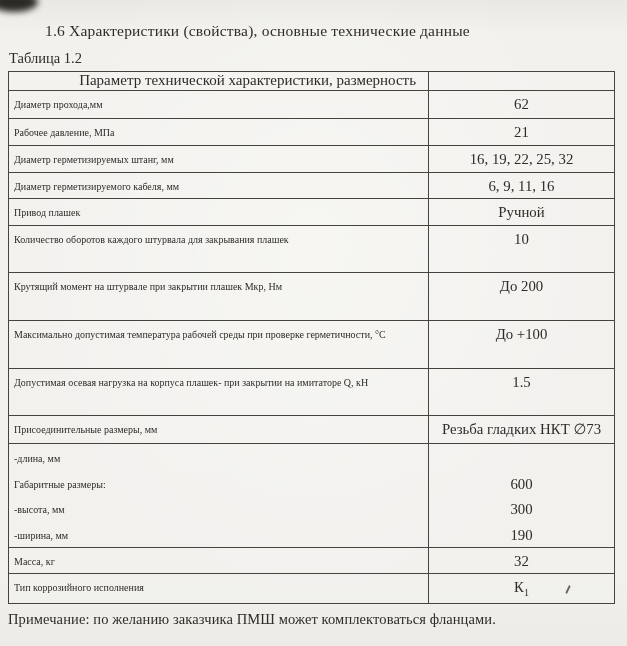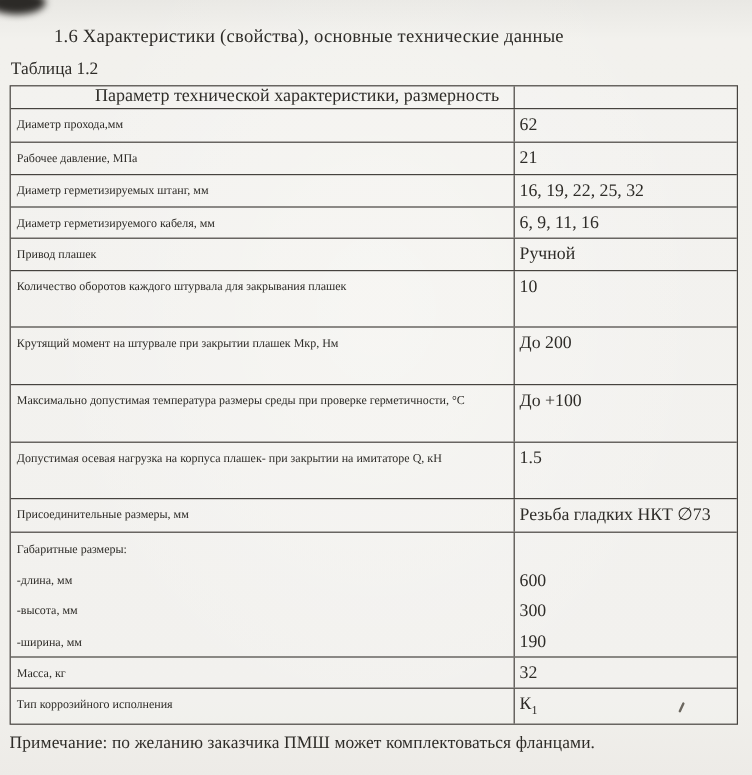--- a/index.html
+++ b/index.html
@@ -46,21 +46,21 @@
   .cell{ box-sizing:border-box; }
   .param{
     width:420px;
     border-right:1.6px solid #46433f;
     padding:3px 12px 0 5px;
     font-size:10px;
     line-height:21px;
   }
   .value{
     flex:1;
-    text-align:left;
+    text-align:center;
     padding:3px 4px 0 4px;
     font-size:14.8px;
     line-height:21px;
   }
   .justify .param{ text-align:justify; }
   .thead{ height:19px; }
   .thead .param, .thead .value{
     text-align:right;
     font-size:15px;
     line-height:15px;
@@ -125,38 +125,38 @@
     <div class="cell param">Количество оборотов каждого штурвала для закрывания плашек</div>
     <div class="cell value">10</div>
   </div>
 
   <div class="trow justify" style="height:48px">
     <div class="cell param">Крутящий момент на штурвале при закрытии плашек Мкр, Нм</div>
     <div class="cell value">До 200</div>
   </div>
 
   <div class="trow justify" style="height:48px">
-    <div class="cell param">Максимально допустимая температура размеры среды при проверке герметичности, °С</div>
+    <div class="cell param">Максимально допустимая температура рабочей среды при проверке герметичности, °С</div>
     <div class="cell value">До +100</div>
   </div>
 
   <div class="trow justify" style="height:47px">
     <div class="cell param">Допустимая осевая нагрузка на корпуса плашек- при закрытии на имитаторе Q, кН</div>
     <div class="cell value">1.5</div>
   </div>
 
   <div class="trow" style="height:28px">
     <div class="cell param">Присоединительные размеры, мм</div>
     <div class="cell value">Резьба гладких НКТ ∅73</div>
   </div>
 
   <div class="trow dims" style="height:104px">
     <div class="cell param">
+      <div class="dline">-длина, мм</div>
       <div class="dline">Габаритные размеры:</div>
-      <div class="dline">-длина, мм</div>
       <div class="dline">-высота, мм</div>
       <div class="dline">-ширина, мм</div>
     </div>
     <div class="cell value">
       <div class="dline"></div>
       <div class="dline">600</div>
       <div class="dline">300</div>
       <div class="dline">190</div>
     </div>
   </div>

